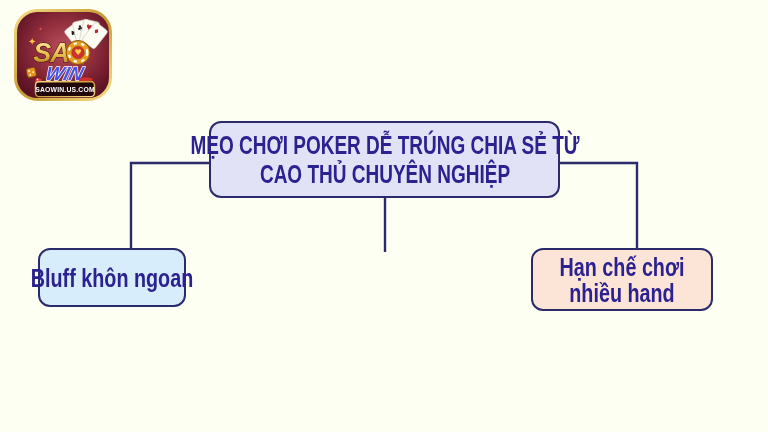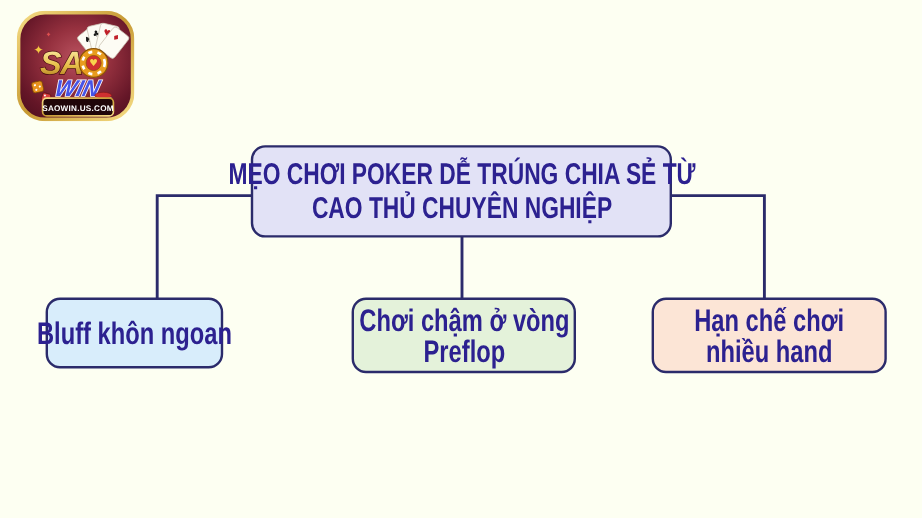--- a/index.html
+++ b/index.html
@@ -65,23 +65,23 @@
     background: #d8edfb;
   }
   .c2 {
     left: 293px;
     top: 248px;
     width: 187px;
     height: 63px;
     background: #e4f2da;
   }
   .c3 {
-    left: 543px;
+    left: 531px;
     top: 248px;
-    width: 196px;
+    width: 182px;
     height: 63px;
     background: #fce5d6;
   }
   .logo {
     position: absolute;
     left: 14px;
     top: 9px;
     width: 98px;
     height: 92px;
   }
@@ -102,24 +102,20 @@
     <line x1="385" y1="194" x2="385" y2="252" stroke="#2b2b6b" stroke-width="2.4"></line>
   </svg>
 
   <div class="node root">
     <span class="node-text">MẸO CHƠI POKER DỄ TRÚNG CHIA SẺ TỪ
 CAO THỦ CHUYÊN NGHIỆP</span>
   </div>
 
   <div class="node child c1">
     <span class="node-text">Bluff khôn ngoan</span>
-  </div>
-  <div class="node child c2">
-    <span class="node-text">Chơi chậm ở vòng
-Preflop</span>
   </div>
   <div class="node child c3">
     <span class="node-text">Hạn chế chơi
 nhiều hand</span>
   </div>
 
   <div class="logo">
     <svg viewBox="0 0 98 92">
       <defs>
         <radialGradient id="lgBg" cx="52%" cy="42%" r="78%">

